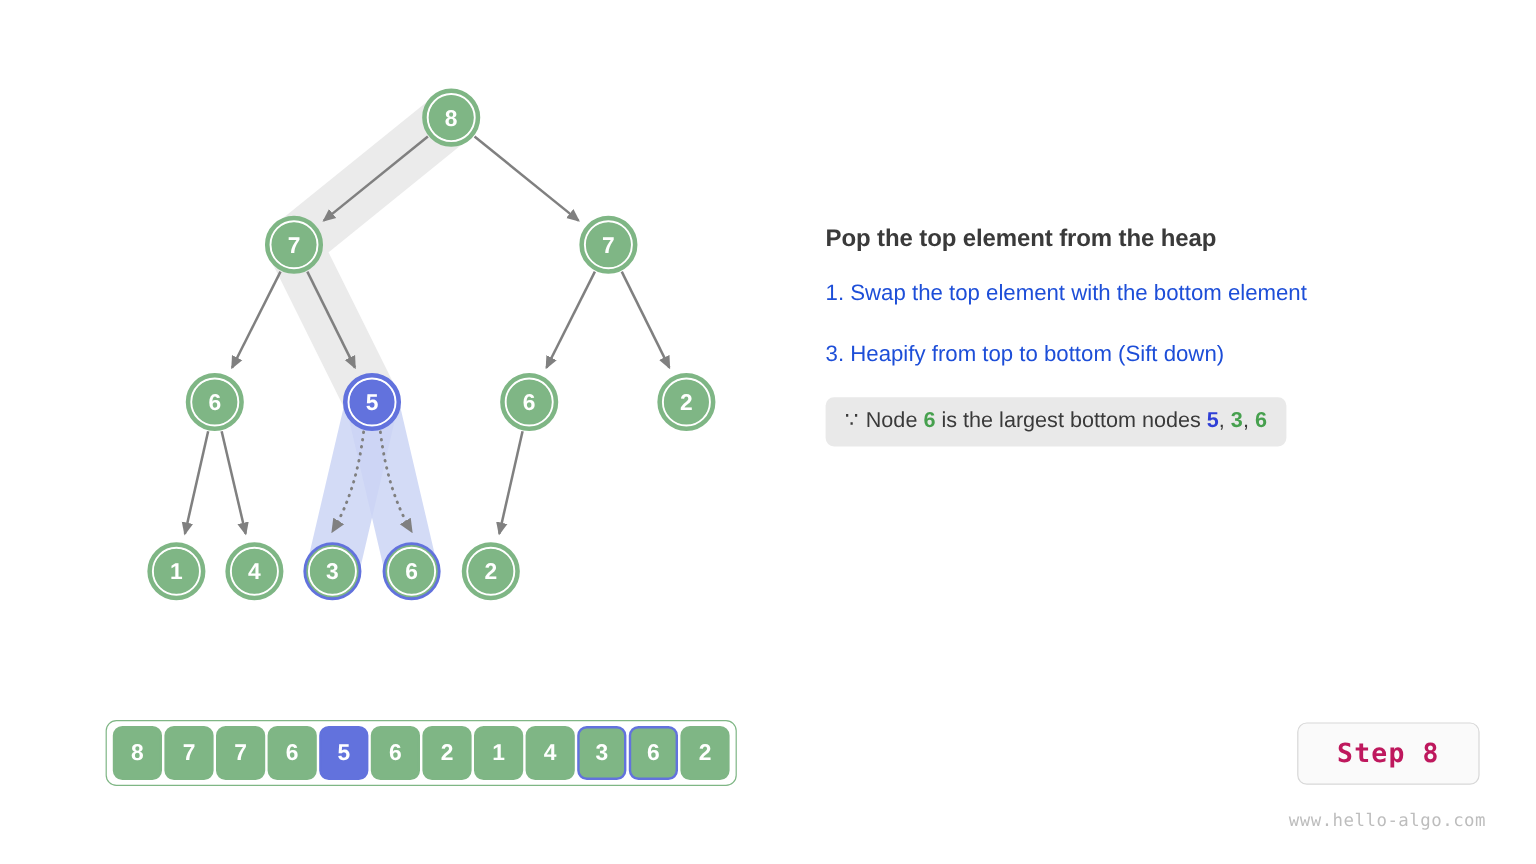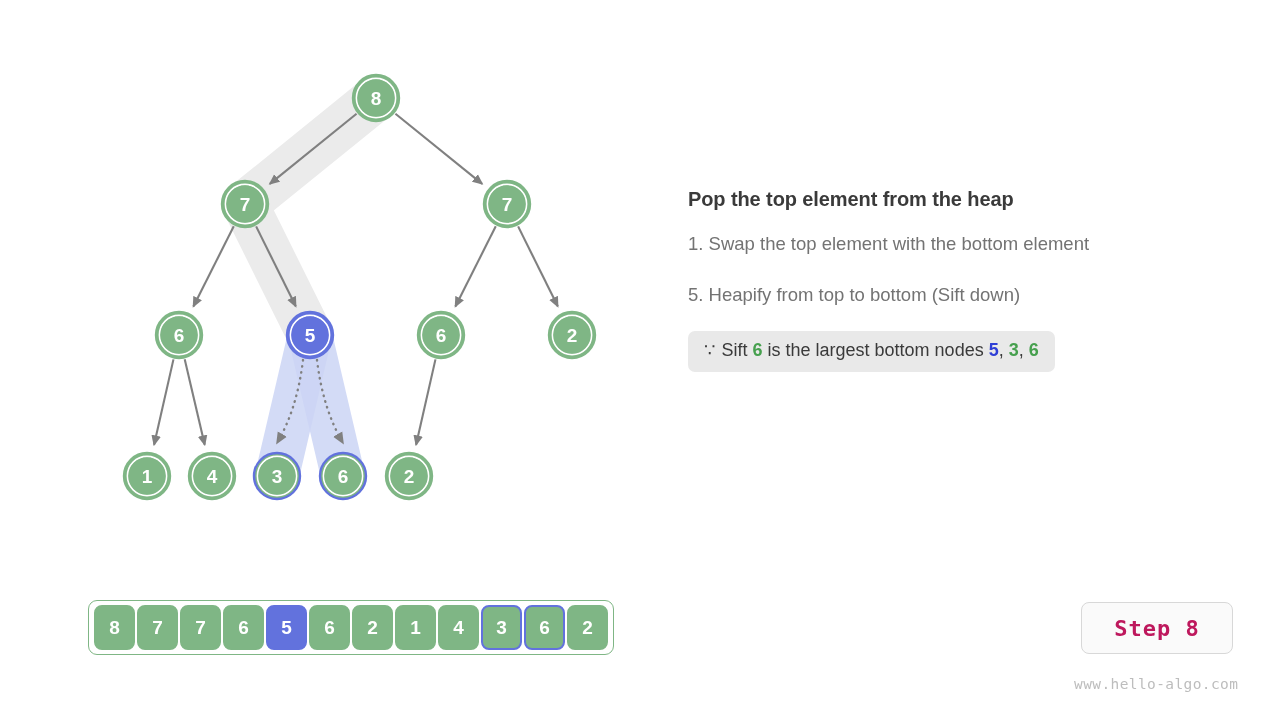--- a/index.html
+++ b/index.html
@@ -42,21 +42,21 @@
   #panel-title {
     font-size: 20px;
     font-weight: bold;
     color: #3a3a3a;
     letter-spacing: -0.1px;
     margin: 0 0 22px 0;
     line-height: 1.2;
   }
   .panel-step {
     font-size: 18.5px;
-    color: #737373;
+    color: #1d4ed8;
     margin: 0 0 29px 0;
     line-height: 1.2;
   }
   #panel-note {
     display: inline-block;
     background: #e9e9e9;
     border-radius: 7px;
     padding: 10px 16px 11px 16px;
     font-size: 18px;
     color: #3a3a3a;
@@ -250,24 +250,24 @@
           <circle cx="409" cy="476" r="19.6" fill="none" stroke="#ffffff" stroke-width="1.6"></circle>
           <circle cx="409" cy="476" r="18.4" fill="#7fb685" stroke="none"></circle>
           <text x="409" y="482.6" text-anchor="middle" class="node-text">2</text>
         </g>
       </g>
   </svg>
 
   <div id="panel">
     <h1 id="panel-title">Pop the top element from the heap</h1>
     <p class="panel-step">1. Swap the top element with the bottom element</p>
-    <p class="panel-step">5. Heapify from top to bottom (Sift down)</p>
+    <p class="panel-step">3. Heapify from top to bottom (Sift down)</p>
     <div id="panel-note">
       <span class="why">∵</span>
-      <span>Sift</span>
+      <span>Node</span>
       <span class="hl-green">6</span>
       <span>is the largest bottom nodes</span>
       <span id="note-candidates"> <span class="hl-blue">5</span>, <span class="hl-green">3</span>, <span class="hl-green">6</span></span>
     </div>
   </div>
 
   <div id="array-wrap">
       <div class="cell">
         <span>8</span>
       </div>

